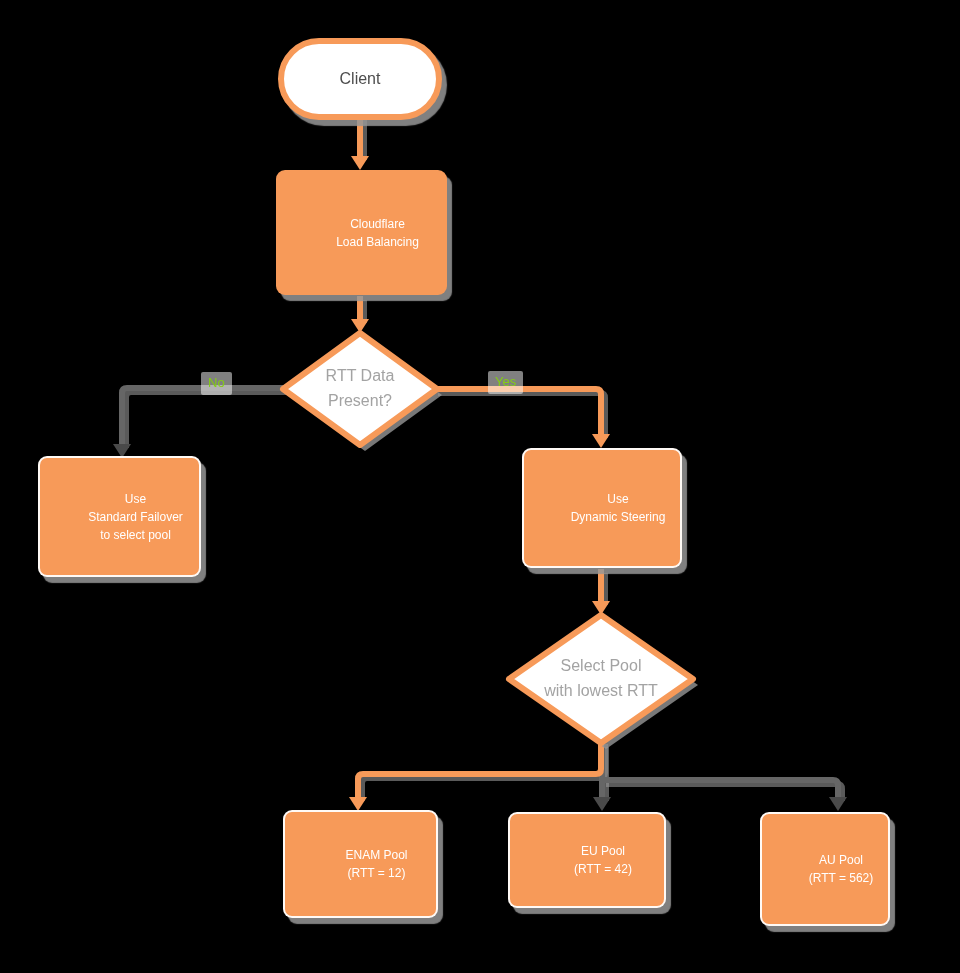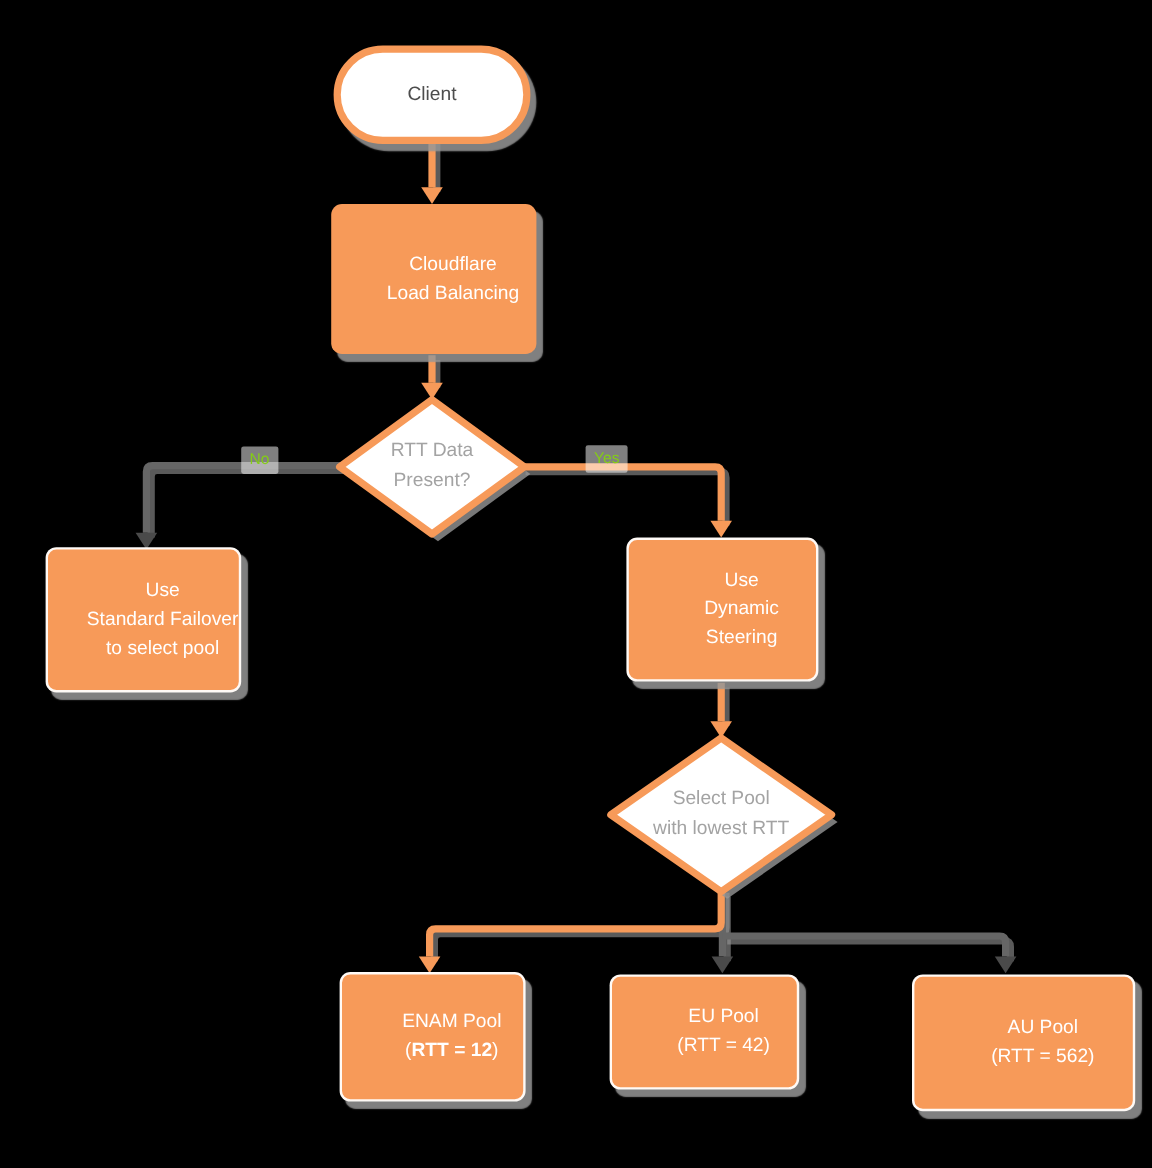--- a/index.html
+++ b/index.html
@@ -26,21 +26,21 @@
     display: flex;
     flex-direction: column;
     justify-content: center;
     text-align: center;
     line-height: 1.5;
     box-shadow: 5px 6px 1px rgba(150,150,150,0.85);
   }
   .node.orange {
     background: #f79a59;
     color: #ffffff;
-    font-size: 16px;
+    font-size: 12px;
     border-radius: 9px;
     padding-left: 32px;
   }
   .node.white-border { border: 2px solid rgba(255,255,255,0.95); }
   .node.stadium {
     background: #ffffff;
     color: #4d4d4d;
     font-size: 16px;
     border: 6px solid #f79a59;
     border-radius: 42px;
@@ -59,21 +59,21 @@
   }
   .edge-label {
     position: absolute;
     background: rgba(255,255,255,0.5);
     color: #84cc16;
     font-size: 13px;
     padding: 3px 7px;
     border-radius: 2px;
     line-height: 1.3;
   }
-  .bold { font-weight: bold; margin-top: 28px; }
+  .bold { font-weight: normal; margin-top: 28px; }
 </style>
 </head>
 <body>
 
 <div id="canvas">
 
   <svg id="edge-layer" width="960" height="973" viewBox="0 0 960 973" fill="none" xmlns="http://www.w3.org/2000/svg">
 
     <g transform="translate(4,4)" stroke="rgba(150,150,150,0.6)" stroke-width="6" stroke-linecap="butt" stroke-linejoin="round">
       <path d="M360,116 L360,156"></path>
@@ -155,18 +155,18 @@
   <div class="node orange white-border" style="left:283px; top:810px; width:155px; height:108px;">
     <span>ENAM Pool</span>
     <span><span>(</span><span class="bold">RTT = 12</span><span>)</span></span>
   </div>
 
   <div class="node orange white-border" style="left:508px; top:812px; width:158px; height:96px;">
     <span>EU Pool</span>
     <span>(RTT = 42)</span>
   </div>
 
-  <div class="node orange white-border" style="left:760px; top:812px; width:186px; height:114px;">
+  <div class="node orange white-border" style="left:760px; top:812px; width:130px; height:114px;">
     <span>AU Pool</span>
     <span>(RTT = 562)</span>
   </div>
 
 </div>
 
 </body></html>

